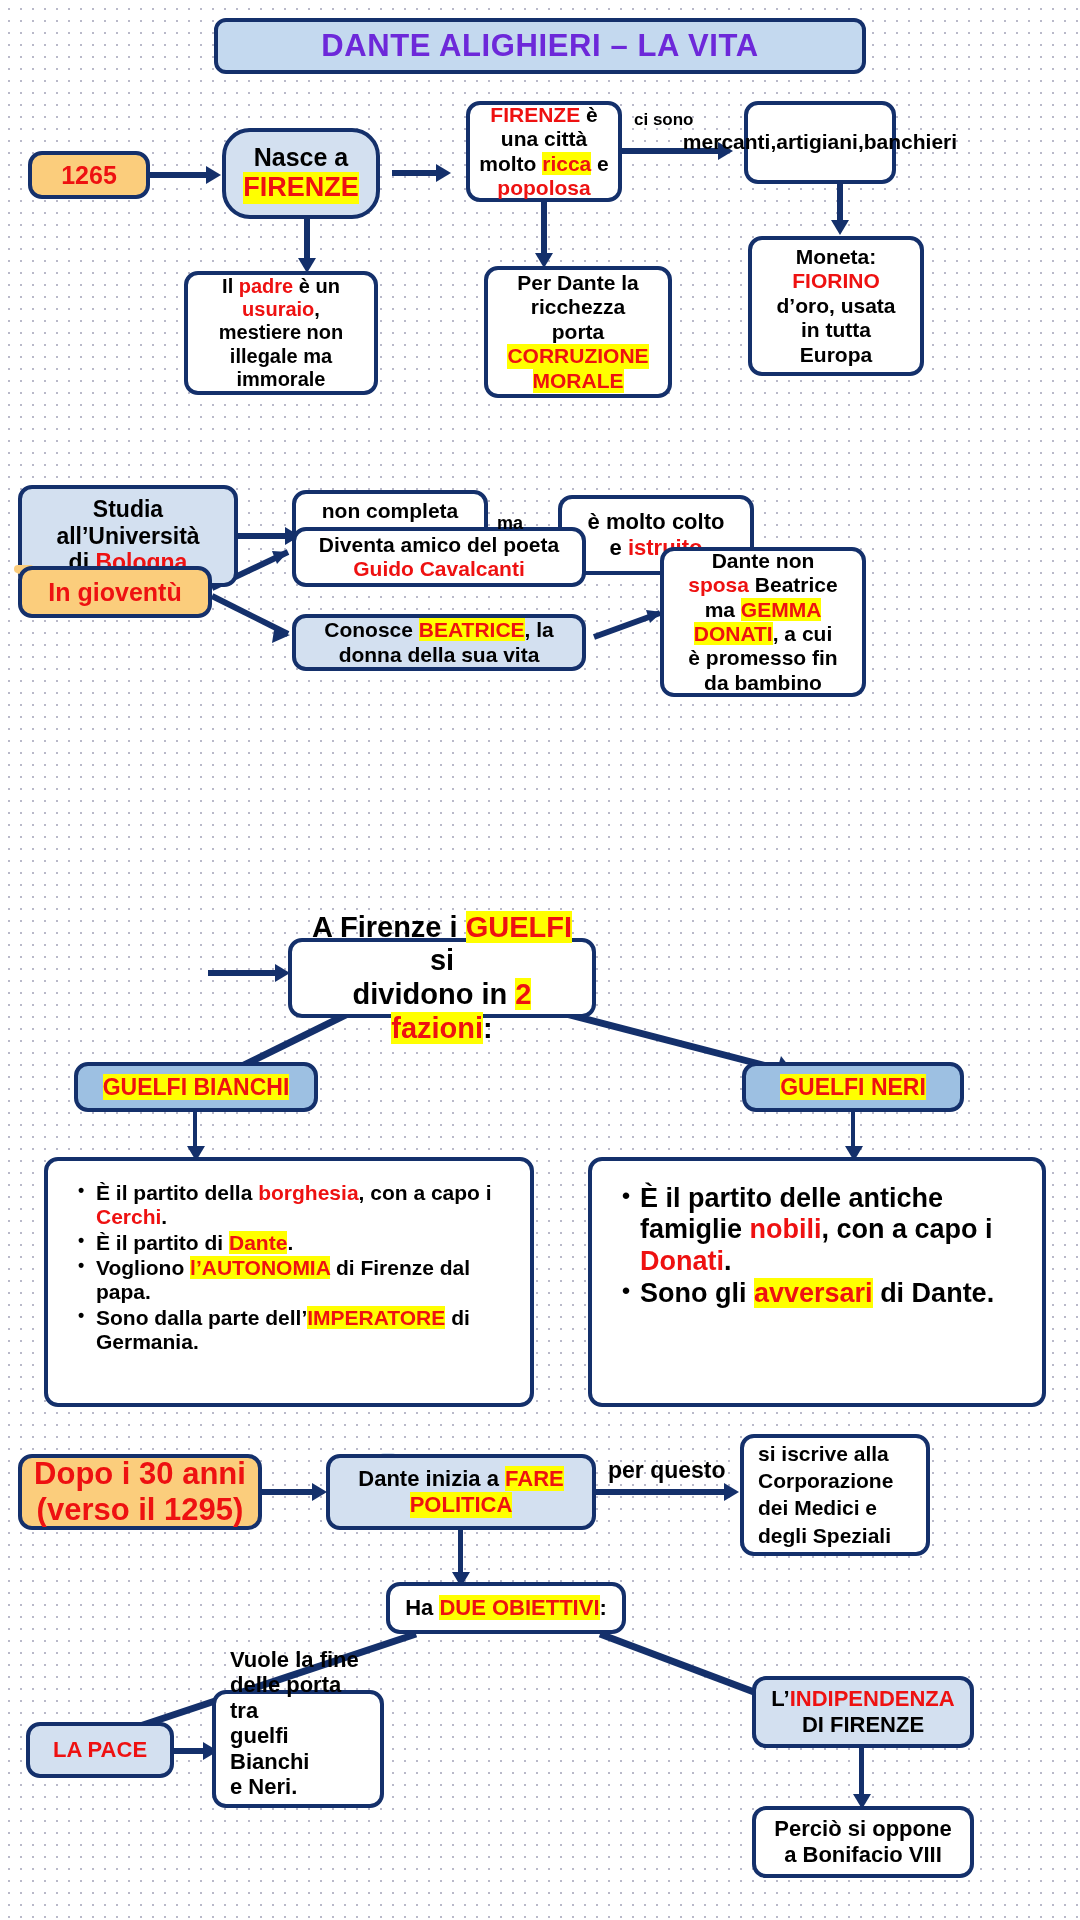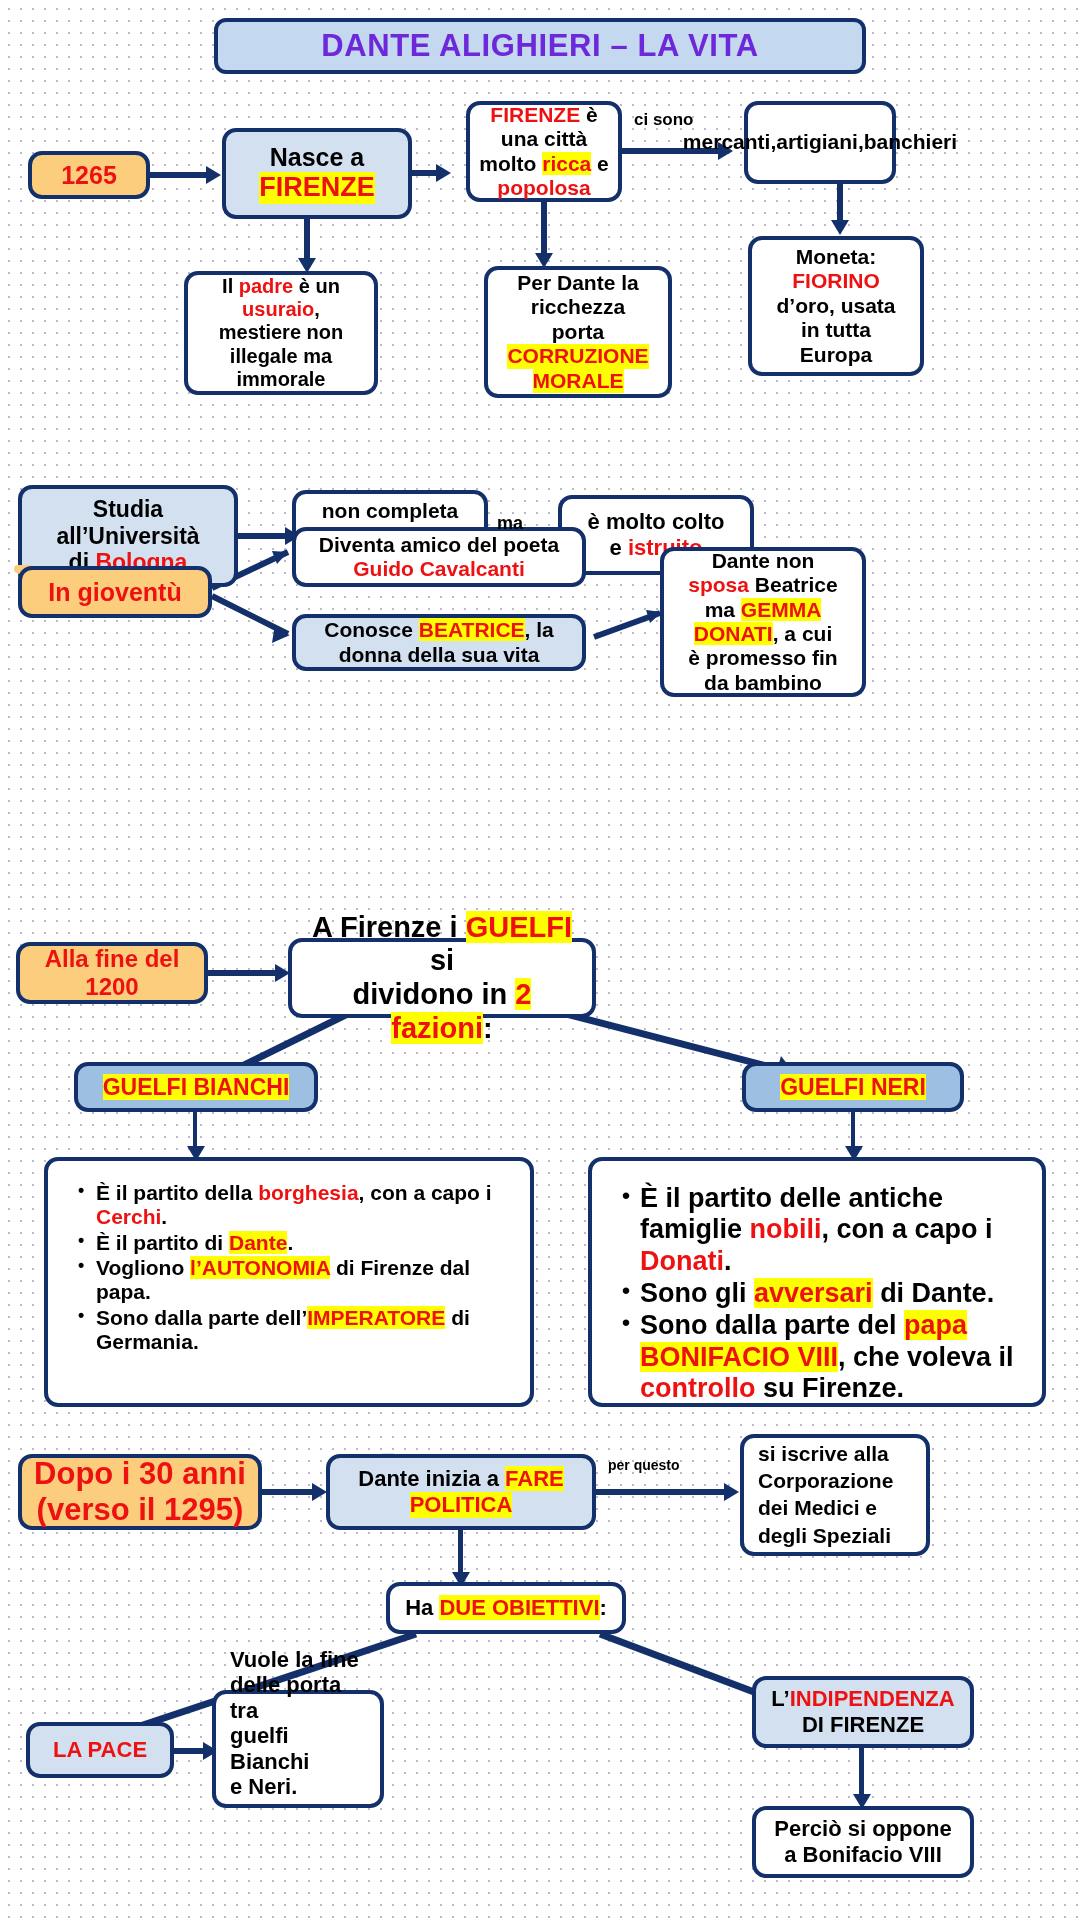--- a/index.html
+++ b/index.html
@@ -114,21 +114,21 @@
     <span>DANTE ALIGHIERI – LA VITA</span>
   </div>
 
   <div class="box bx-orange" style="left:28px;top:151px;width:122px;height:48px;font-size:25px;">
     <span class="red">1265</span>
   </div>
 
   <div class="ln lnh" style="left:150px;top:172px;width:57px;"></div>
   <div class="arrow ar-r" style="left:206px;top:166px;"></div>
 
-  <div class="box bx-blue" style="left:222px;top:128px;width:190px;height:91px;font-size:25px;flex-direction:column;">
+  <div class="box bx-blue" style="left:222px;top:128px;width:158px;height:91px;font-size:25px;flex-direction:column;border-radius:28px;">
     <span>Nasce a</span>
     <span class="hlr" style="font-size:27px;">FIRENZE</span>
   </div>
 
   <div class="ln lnh" style="left:392px;top:170px;width:45px;"></div>
   <div class="arrow ar-r" style="left:436px;top:164px;"></div>
 
   <div class="box bx-white" style="left:466px;top:101px;width:156px;height:101px;font-size:21px;flex-direction:column;">
     <div>
       <span class="red">FIRENZE</span><span> è</span>
@@ -260,24 +260,20 @@
     <div>
       <span>ma </span><span class="hlr">GEMMA</span>
     </div>
     <div>
       <span class="hlr">DONATI</span><span>, a cui</span>
     </div>
     <div>è promesso fin</div>
     <div>da bambino</div>
   </div>
 
-  <div class="box bx-orange" style="left:16px;top:942px;width:192px;height:62px;font-size:24px;flex-direction:column;">
-    <div class="red">Alla fine del</div>
-    <div class="red">1200</div>
-  </div>
 
   <div class="ln lnh" style="left:208px;top:970px;width:69px;"></div>
   <div class="arrow ar-r" style="left:275px;top:964px;"></div>
 
   <div class="box bx-white" style="left:288px;top:938px;width:308px;height:80px;font-size:29px;flex-direction:column;">
     <div>
       <span>A Firenze i </span><span class="hlr">GUELFI</span><span> si</span>
     </div>
     <div>
       <span>dividono in </span><span class="hlr">2 fazioni</span><span>:</span>
@@ -311,21 +307,20 @@
         <li><span class="blk">È il partito di </span><span class="hlr">Dante</span><span class="blk">.</span></li>
         <li><span class="blk">Vogliono </span><span class="hlr">l’AUTONOMIA</span><span class="blk"> di Firenze dal papa.</span></li>
         <li><span class="blk">Sono dalla parte dell’</span><span class="hlr">IMPERATORE</span><span class="blk"> di Germania.</span></li>
       </ul>
   </div>
 
   <div class="box bx-white left" id="neri-list-box" style="left:588px;top:1157px;width:458px;height:250px;font-size:27px;align-items:flex-start;padding-top:22px;">
     <ul class="blist" id="neri-list">
         <li><span class="blk">È il partito delle antiche famiglie </span><span class="red">nobili</span><span class="blk">, con a capo i </span><span class="red">Donati</span><span class="blk">.</span></li>
         <li><span class="blk">Sono gli </span><span class="hlr">avversari</span><span class="blk"> di Dante.</span></li>
-        <li><span class="blk">Sono dalla parte del </span><span class="hlr">papa</span><span class="blk"> </span><span class="hlr">BONIFACIO VIII</span><span class="blk">, che voleva il </span><span class="red">controllo</span><span class="blk"> su Firenze.</span></li>
       </ul>
   </div>
 
   <div class="box bx-orange" style="left:18px;top:1454px;width:244px;height:76px;font-size:31px;flex-direction:column;">
     <div class="red">Dopo i 30 anni</div>
     <div class="red">(verso il 1295)</div>
   </div>
 
   <div class="ln lnh" style="left:262px;top:1489px;width:52px;"></div>
   <div class="arrow ar-r" style="left:312px;top:1483px;"></div>
@@ -338,21 +333,21 @@
 
   <div class="box bx-blue" style="left:326px;top:1454px;width:270px;height:76px;font-size:22px;flex-direction:column;">
     <div>
       <span>Dante inizia a </span><span class="hlr">FARE</span>
     </div>
     <div class="hlr">POLITICA</div>
   </div>
 
   <div class="ln lnh" style="left:596px;top:1489px;width:130px;"></div>
   <div class="arrow ar-r" style="left:724px;top:1483px;"></div>
-  <div class="lbl" style="left:608px;top:1457px;font-size:14px;">per questo</div>
+  <div class="lbl" style="left:608px;top:1457px;font-size:23px;">per questo</div>
 
   <div class="box bx-white" style="left:740px;top:1434px;width:190px;height:122px;font-size:21px;flex-direction:column;align-items:flex-start;padding-left:14px;text-align:left;justify-content:space-between;">
     <div>si iscrive alla</div>
     <div>Corporazione</div>
     <div>dei Medici e</div>
     <div>degli Speziali</div>
   </div>
 
   <div class="ln lnv" style="left:458px;top:1530px;height:46px;width:5px;"></div>
   <div class="arrow ar-d" style="left:452px;top:1572px;"></div>

